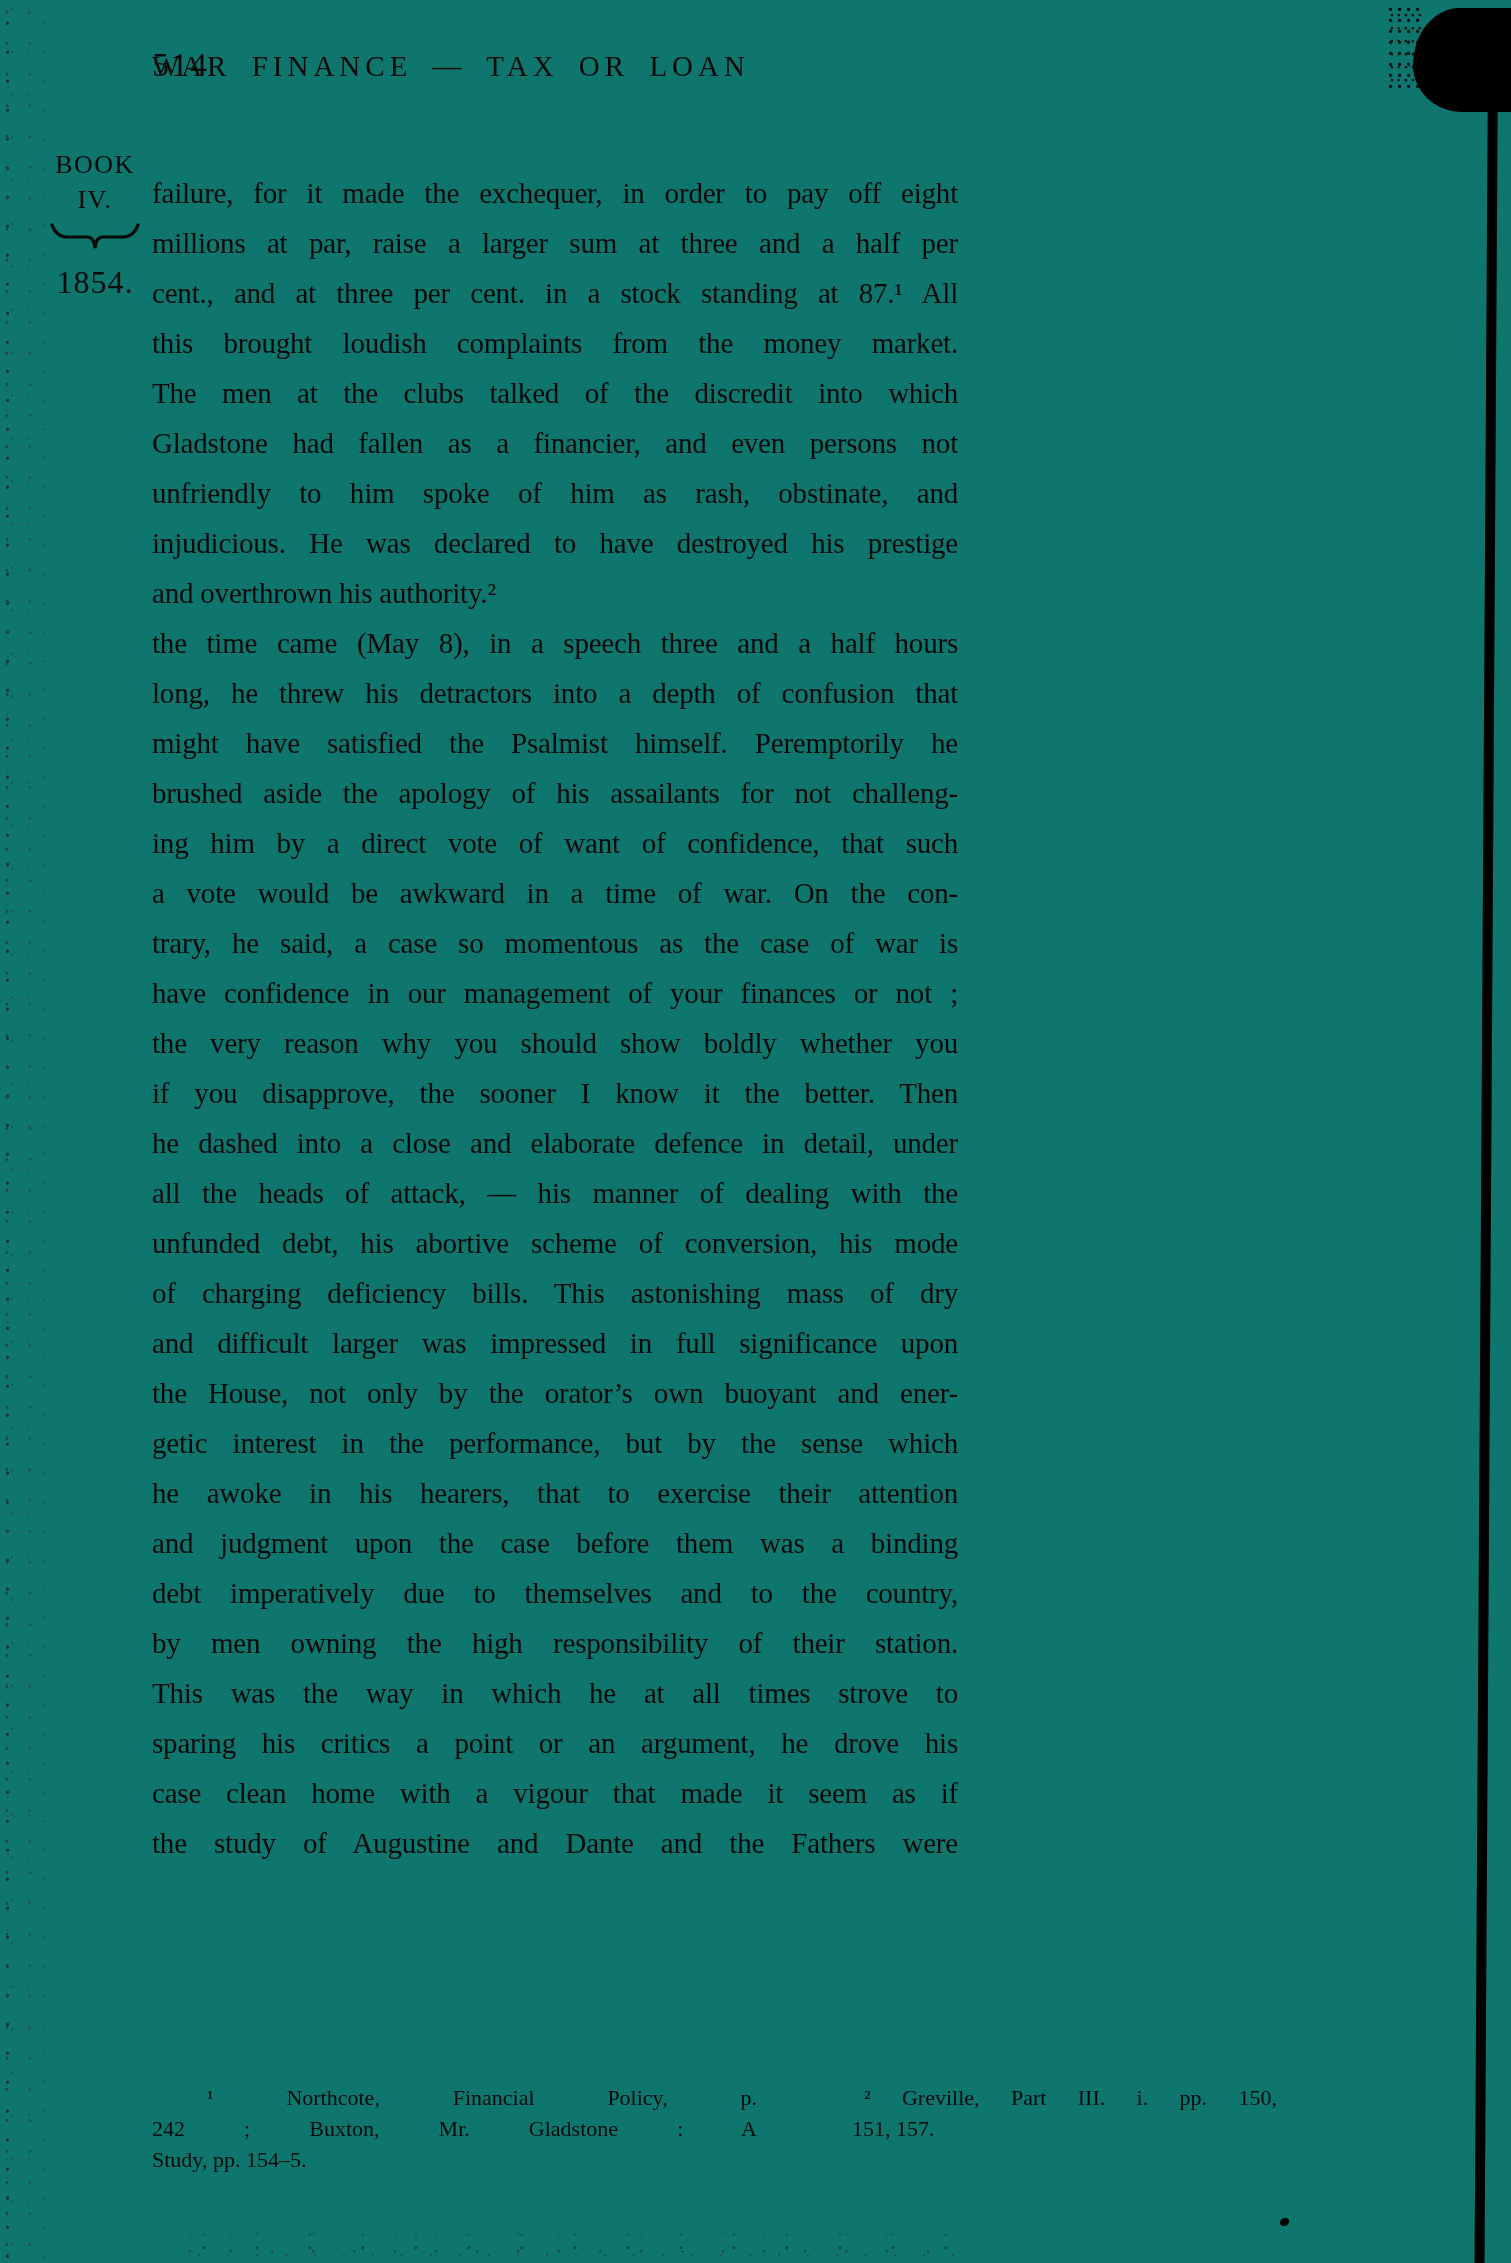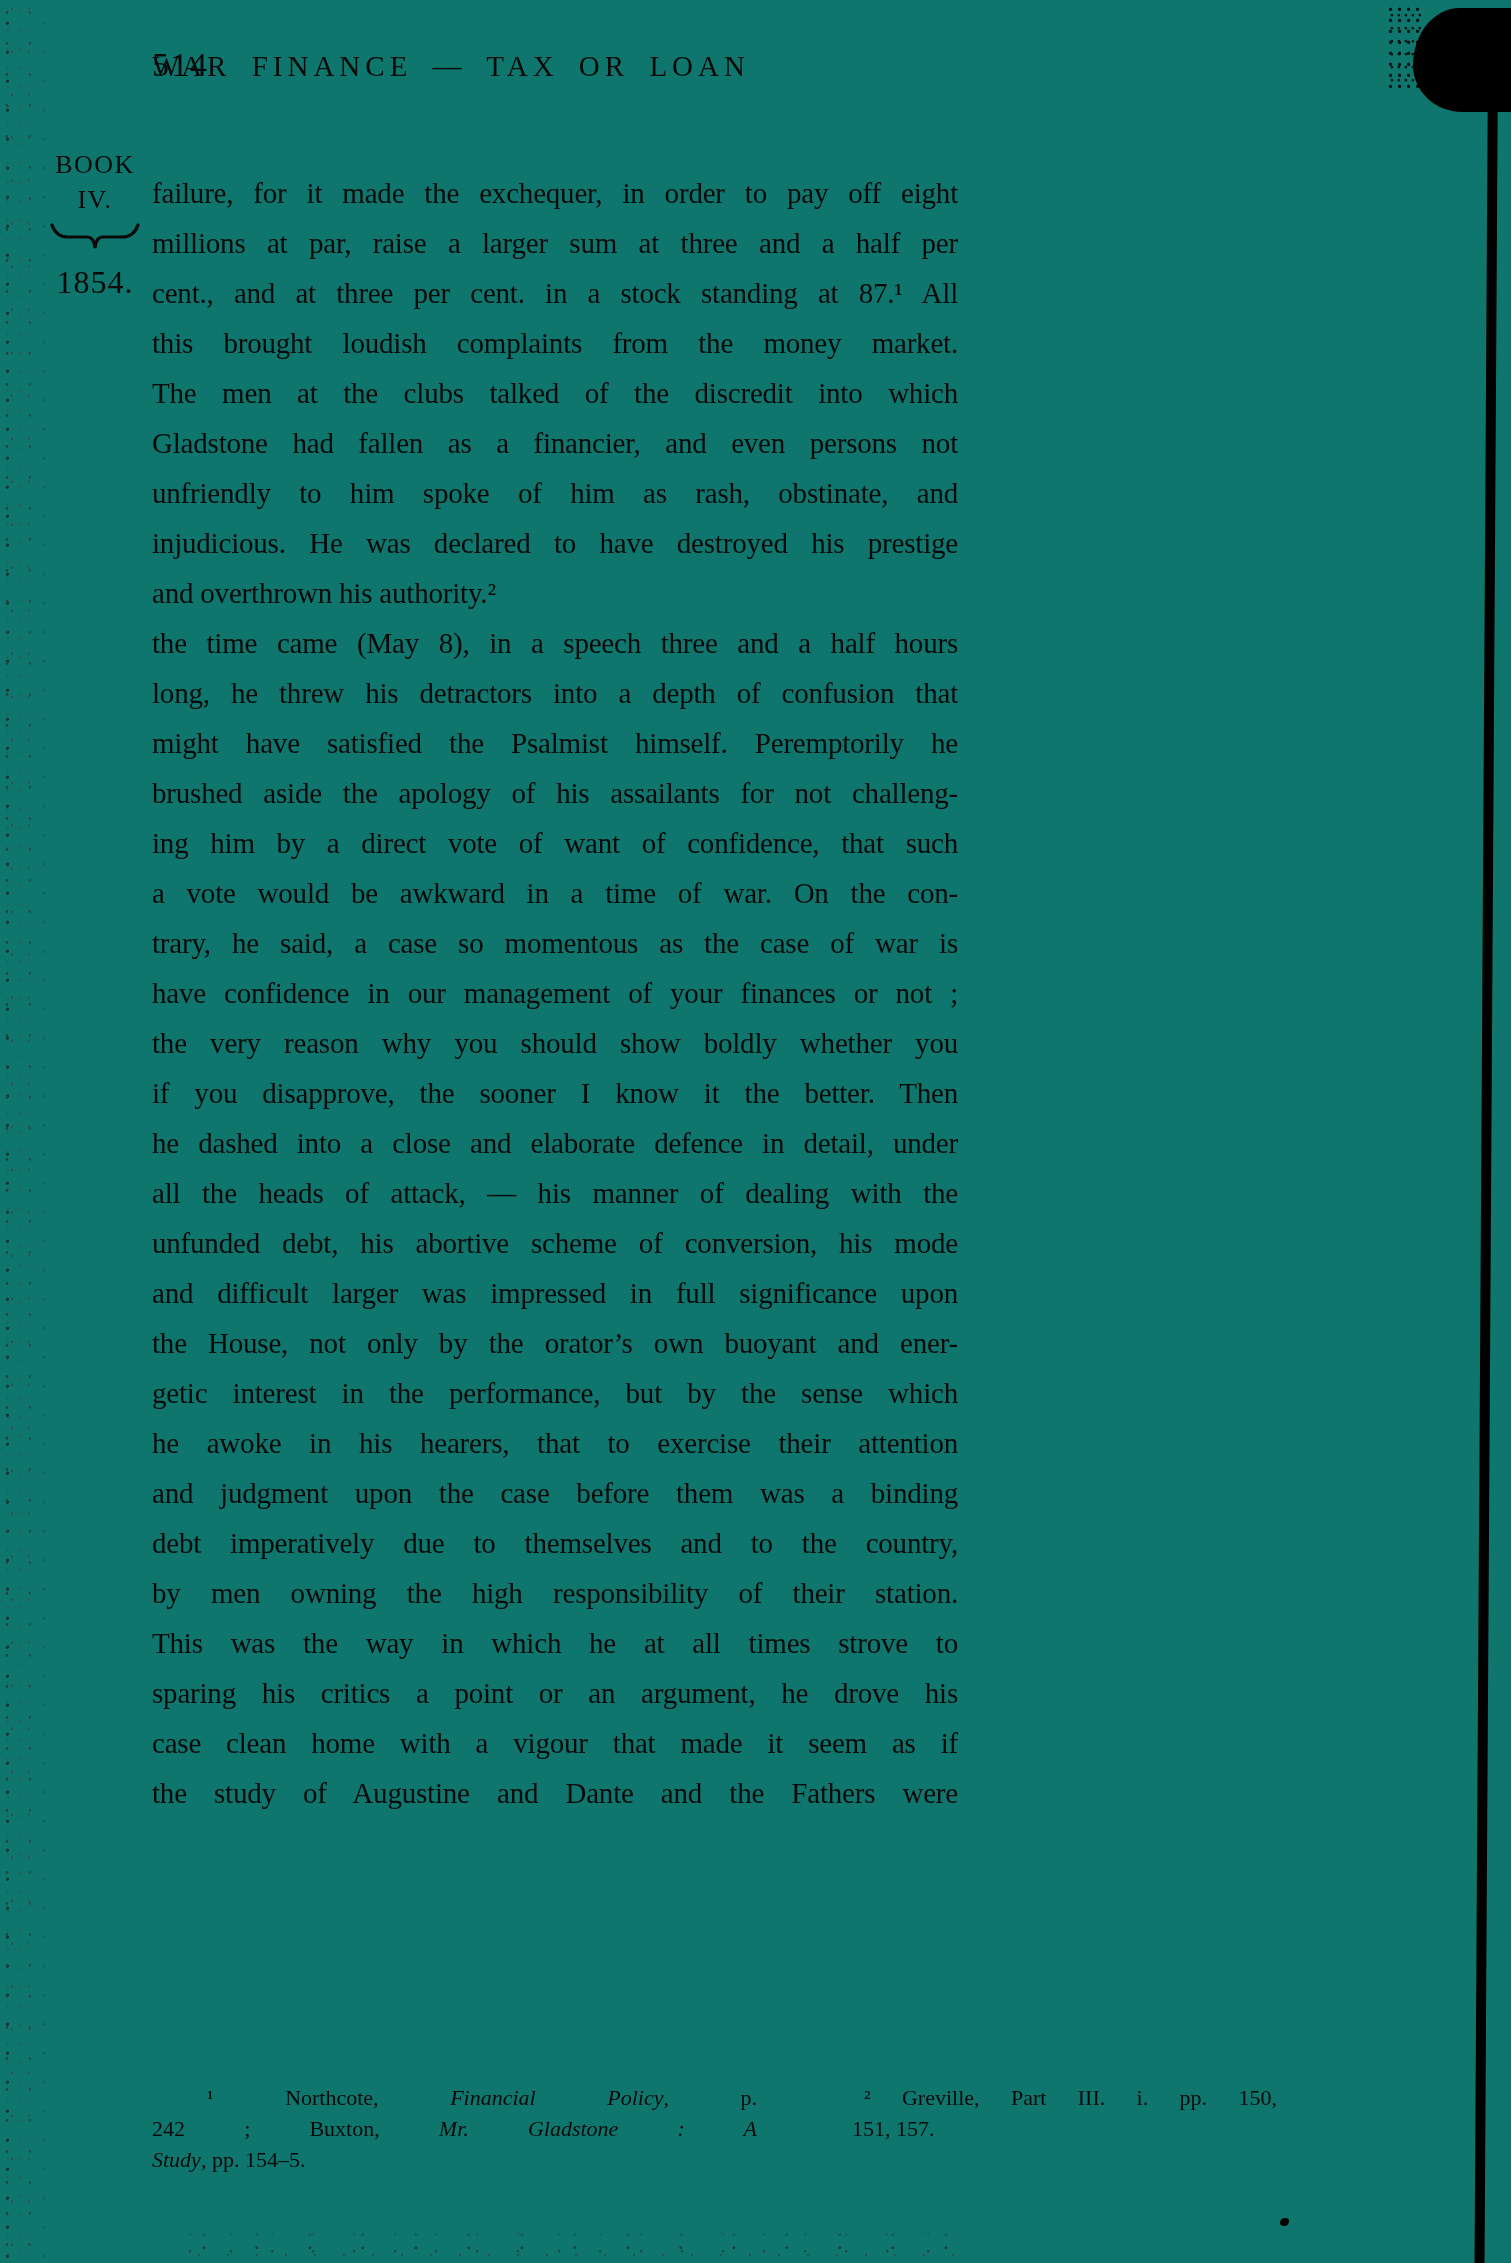--- a/index.html
+++ b/index.html
@@ -98,21 +98,21 @@
   .fn-col1{width:605px;}
   .fn-col2{width:425px;}
   .fn-line{
     height:31px;line-height:31px;
     text-align:justify;text-align-last:justify;
     overflow:hidden;
   }
   .fn-line.fn-last{text-align-last:left;}
   .fn-line.indent1{text-indent:55px;}
   .fn-line.indent2{text-indent:12px;}
-  .it{font-style:italic;margin-top:20px;}
+  .it{margin-top:20px;}
 </style>
 </head>
 <body>
 
 <div class="page">
 
   <div class="left-noise"></div>
   <div class="bottom-noise"></div>
   <div class="corner-blob"></div>
   <div class="edge-line"></div>
@@ -146,20 +146,21 @@
     <div class="line">brushed aside the apology of his assailants for not challeng-</div>
     <div class="line">ing him by a direct vote of want of confidence, that such</div>
     <div class="line">a vote would be awkward in a time of war.  On the con-</div>
     <div class="line">trary, he said, a case so momentous as the case of war is</div>
     <div class="line">have confidence in our management of your finances or not ;</div>
     <div class="line">the very reason why you should show boldly whether you</div>
     <div class="line">if you disapprove, the sooner I know it the better.  Then</div>
     <div class="line">he dashed into a close and elaborate defence in detail, under</div>
     <div class="line">all the heads of attack, — his manner of dealing with the</div>
     <div class="line">unfunded debt, his abortive scheme of conversion, his mode</div>
+    <div class="line">of charging deficiency bills.  This astonishing mass of dry</div>
     <div class="line">and difficult larger was impressed in full significance upon</div>
     <div class="line">the House, not only by the orator’s own buoyant and ener-</div>
     <div class="line">getic interest in the performance, but by the sense which</div>
     <div class="line">he awoke in his hearers, that to exercise their attention</div>
     <div class="line">and judgment upon the case before them was a binding</div>
     <div class="line">debt imperatively due to themselves and to the country,</div>
     <div class="line">by men owning the high responsibility of their station.</div>
     <div class="line">This was the way in which he at all times strove to</div>
     <div class="line">sparing his critics a point or an argument, he drove his</div>
     <div class="line">case clean home with a vigour that made it seem as if</div>

